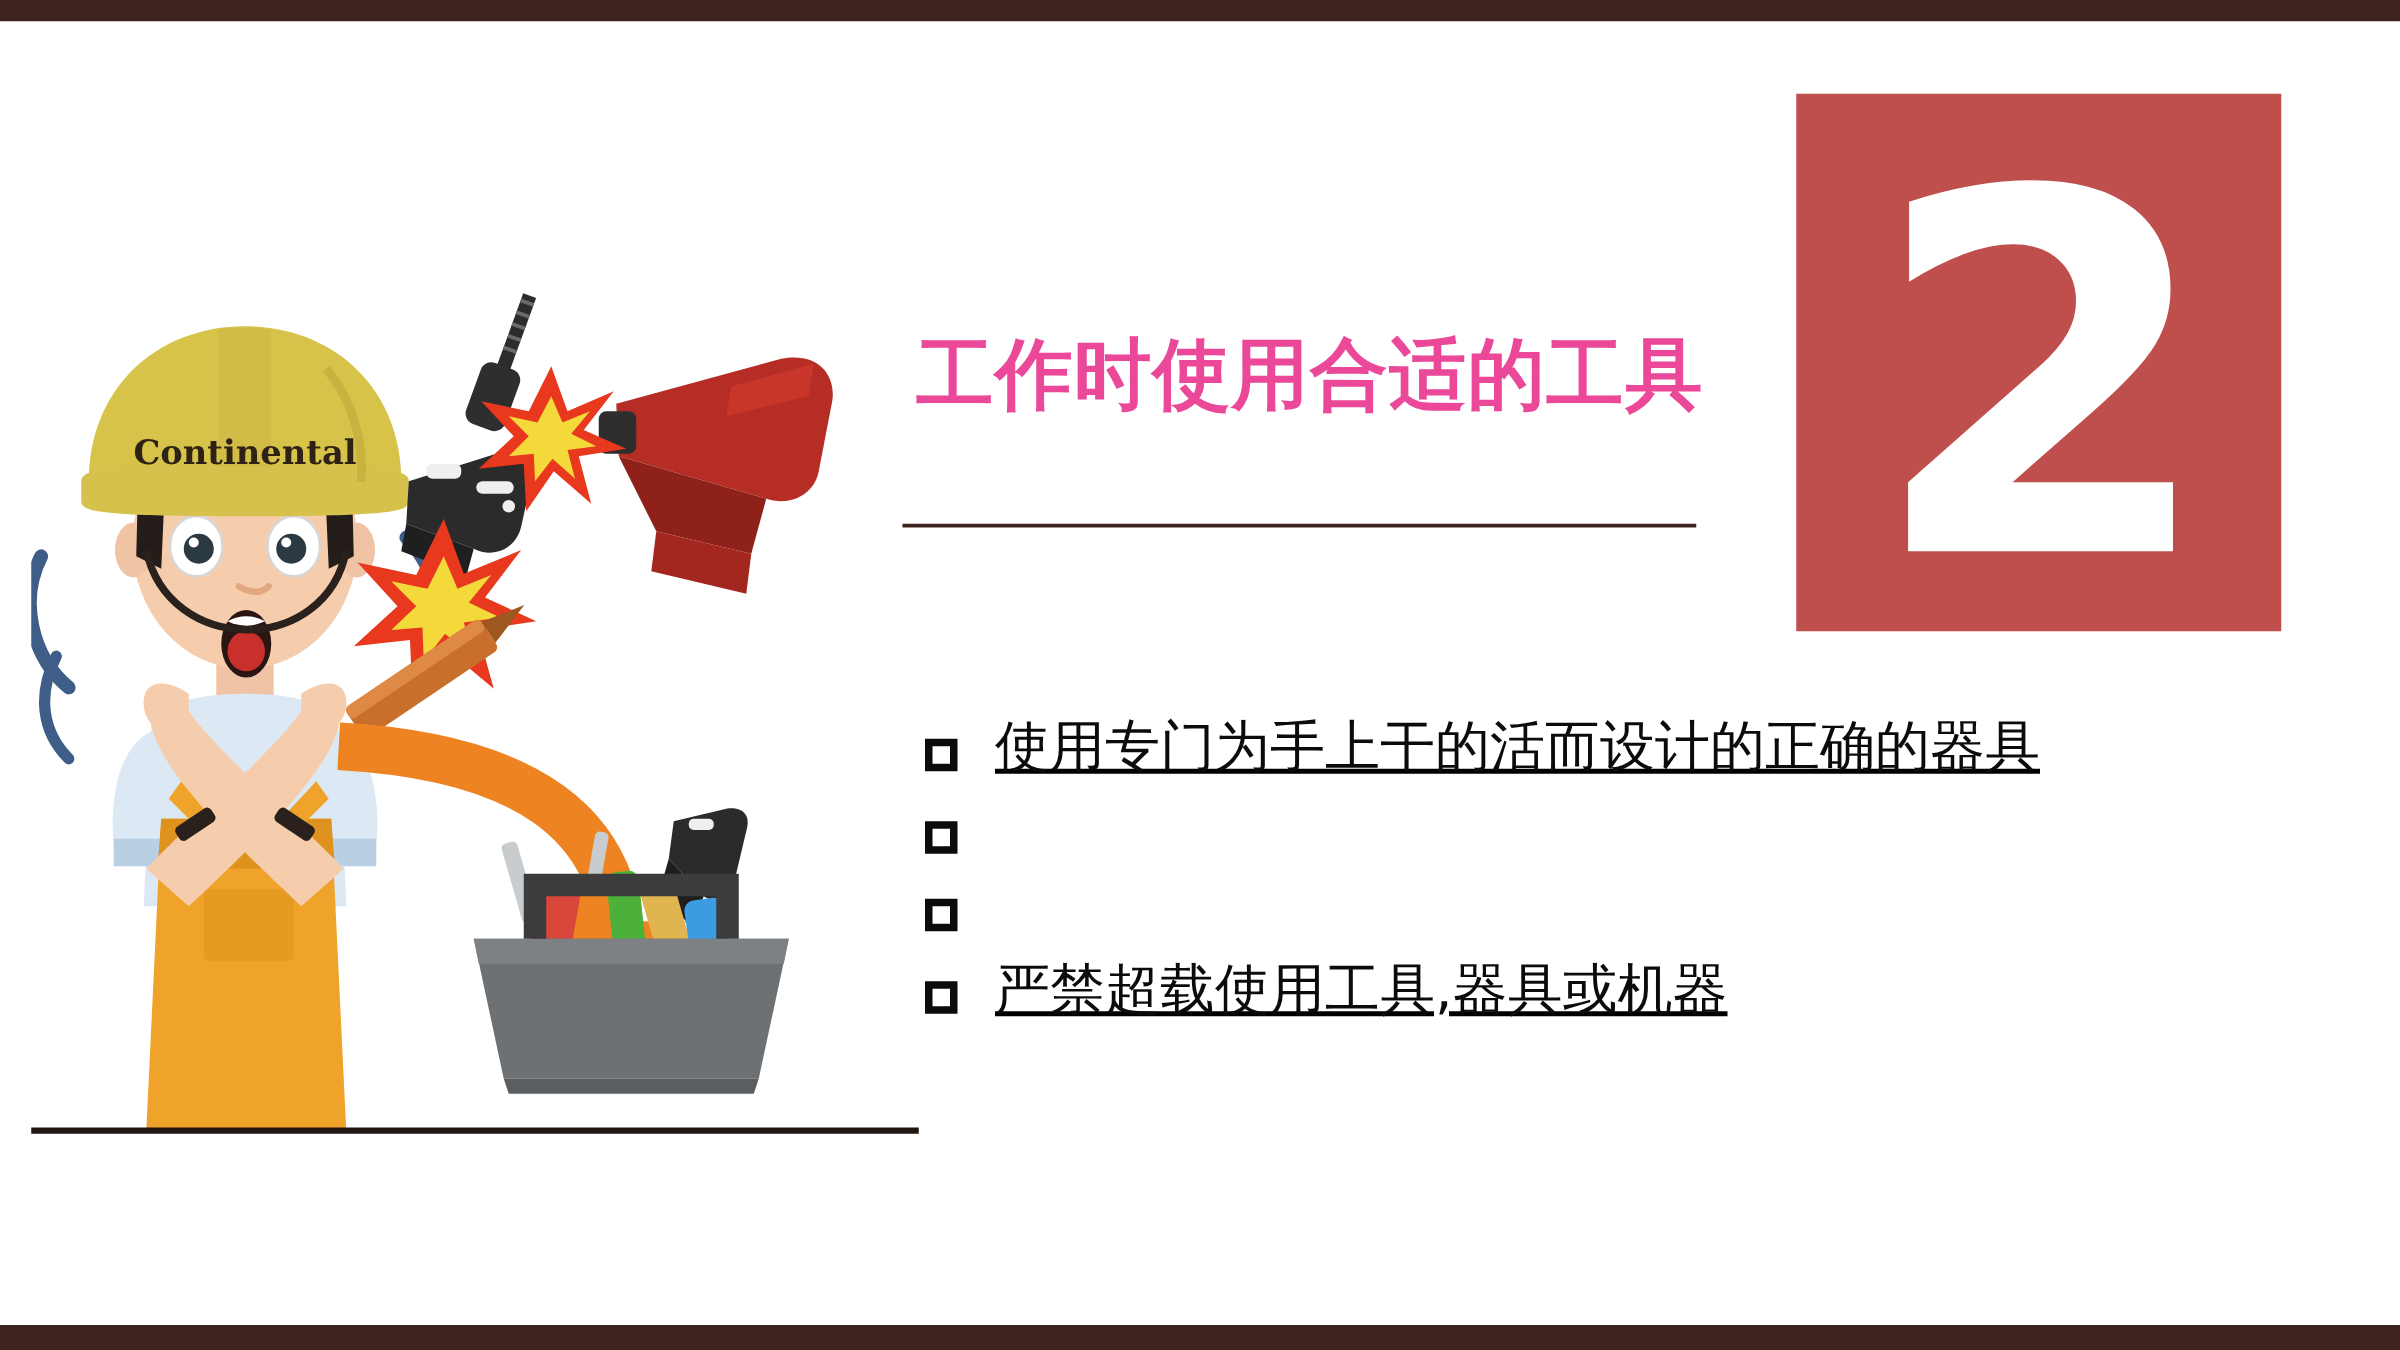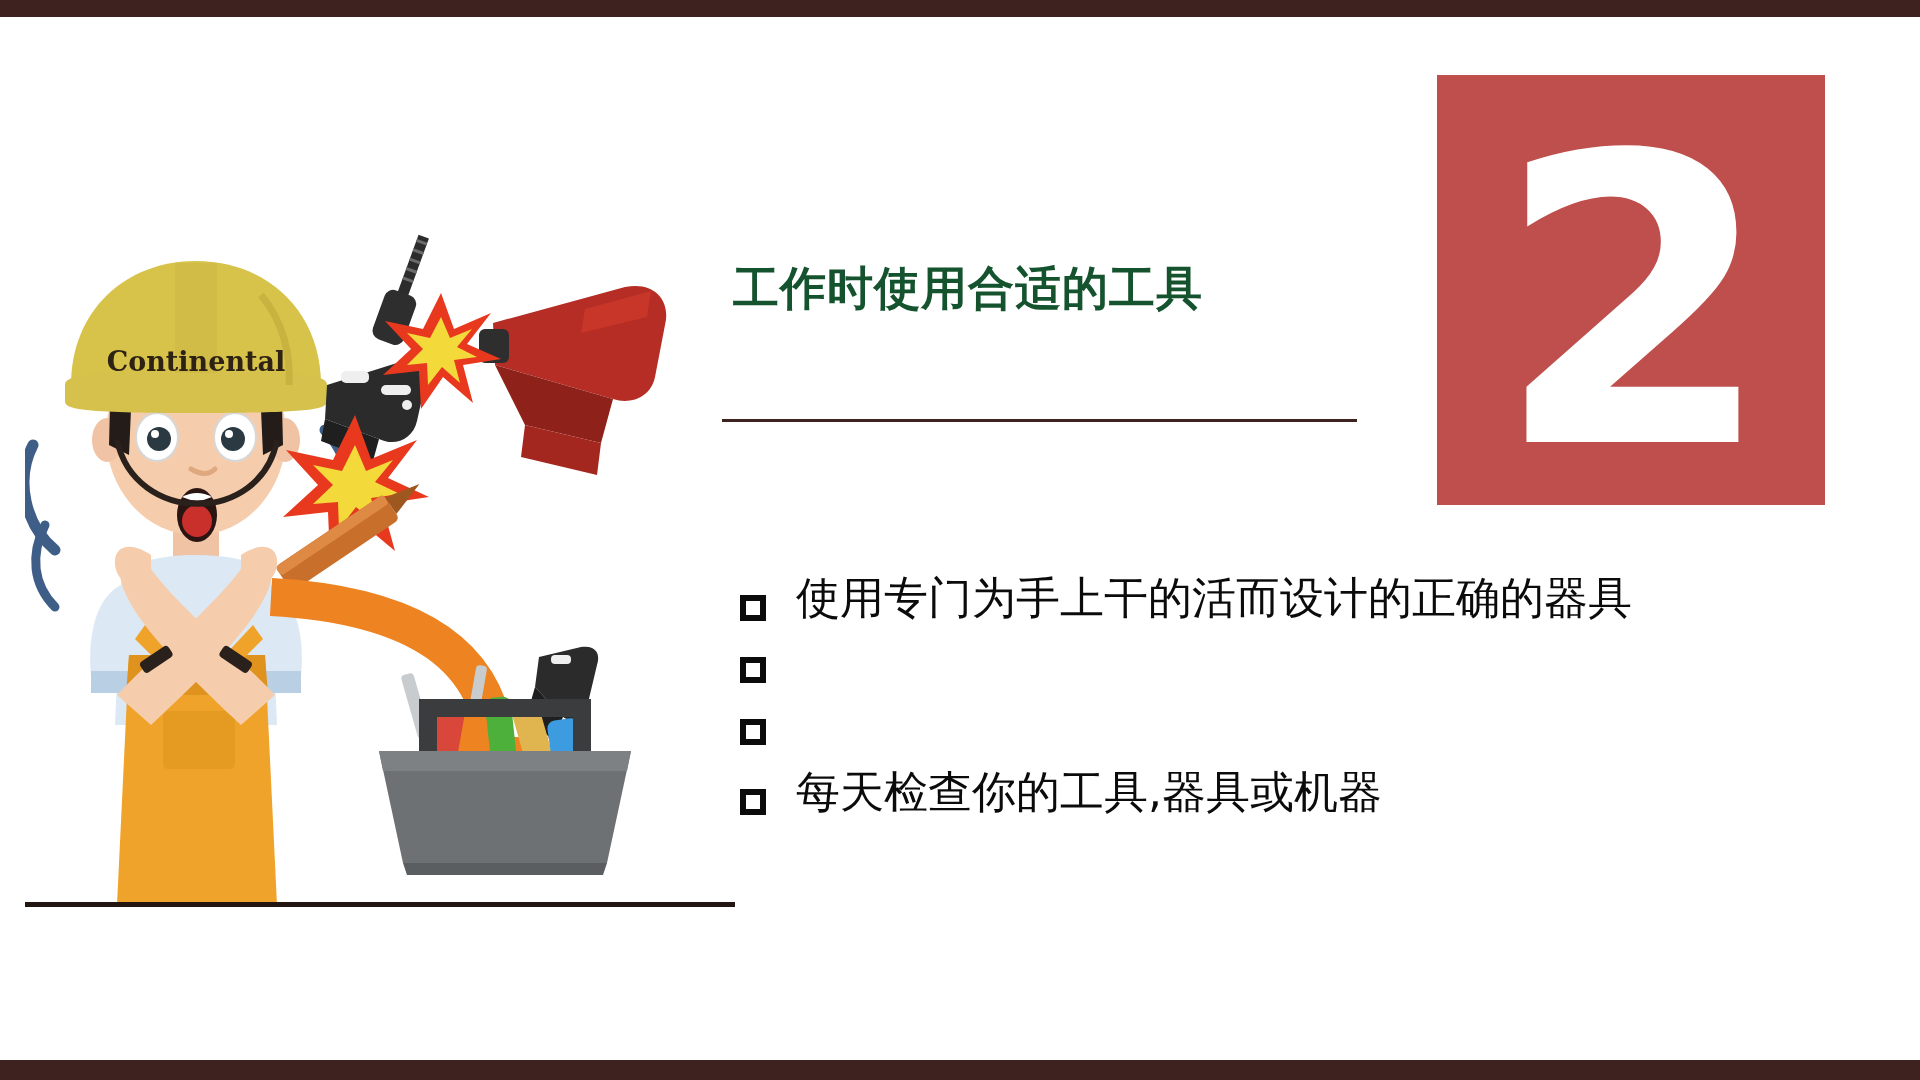--- a/index.html
+++ b/index.html
@@ -23,31 +23,31 @@
   }
   .badge-num{
     color:#ffffff;font-size:400px;line-height:0.82;font-weight:bold;
     font-family:"DejaVu Sans","Liberation Sans",sans-serif;
     letter-spacing:-6px;margin-top:28px;
   }
 
   
   .heading{
     position:absolute;left:733px;top:258px;
-    color:#14532d;font-size:46px;font-weight:bold;
+    color:#ec4899;font-size:62px;font-weight:bold;
     letter-spacing:1px;white-space:nowrap;
     font-family:"DejaVu Sans","Liberation Sans",sans-serif;
   }
   .heading-rule{
     position:absolute;left:722px;top:419px;width:635px;height:3px;background:#3E2220;
   }
 
   
   .bullets{position:absolute;left:740px;top:575px;width:1150px;}
-  .bullet-row{display:flex;align-items:flex-end;margin-bottom:24px;}
+  .bullet-row{display:flex;align-items:center;margin-bottom:24px;text-decoration:underline;}
   .bullet-mark{
     width:26px;height:26px;box-sizing:border-box;
     border:6px solid #0b0b0b;background:#fff;
     flex:0 0 auto;margin-top:12px;
   }
   .bullet-text{
     margin-left:30px;color:#0b0b0b;font-size:44px;line-height:1.05;
     white-space:nowrap;
     font-family:"DejaVu Sans","Liberation Sans",sans-serif;
   }
@@ -78,21 +78,21 @@
       <span class="bullet-text">使用专门为手上干的活而设计的正确的器具</span>
     </div>
     <div class="bullet-row">
       <span class="bullet-mark"></span>
     </div>
     <div class="bullet-row">
       <span class="bullet-mark"></span>
     </div>
     <div class="bullet-row">
       <span class="bullet-mark"></span>
-      <span class="bullet-text">每天检查你的工具,器具或机器</span>
+      <span class="bullet-text">严禁超载使用工具,器具或机器</span>
     </div>
   </div>
 
   <div class="illus">
     <svg viewBox="0 0 710 685" xmlns="http://www.w3.org/2000/svg">
 
       <path d="M8 220 C -10 255 0 300 30 325" fill="none" stroke="#3E5E87" stroke-width="11" stroke-linecap="round"></path>
       <path d="M300 205 C 330 235 333 285 305 318" fill="none" stroke="#3E5E87" stroke-width="11" stroke-linecap="round"></path>
       <path d="M20 300 C 5 330 8 360 30 382" fill="none" stroke="#3E5E87" stroke-width="9" stroke-linecap="round"></path>
 

